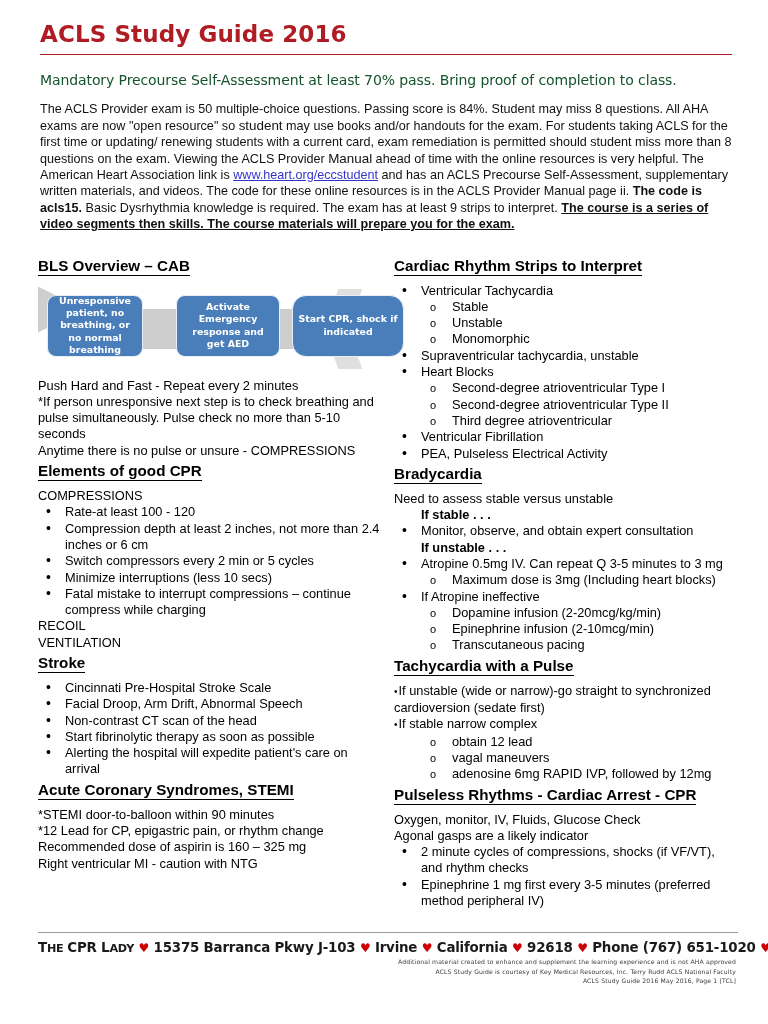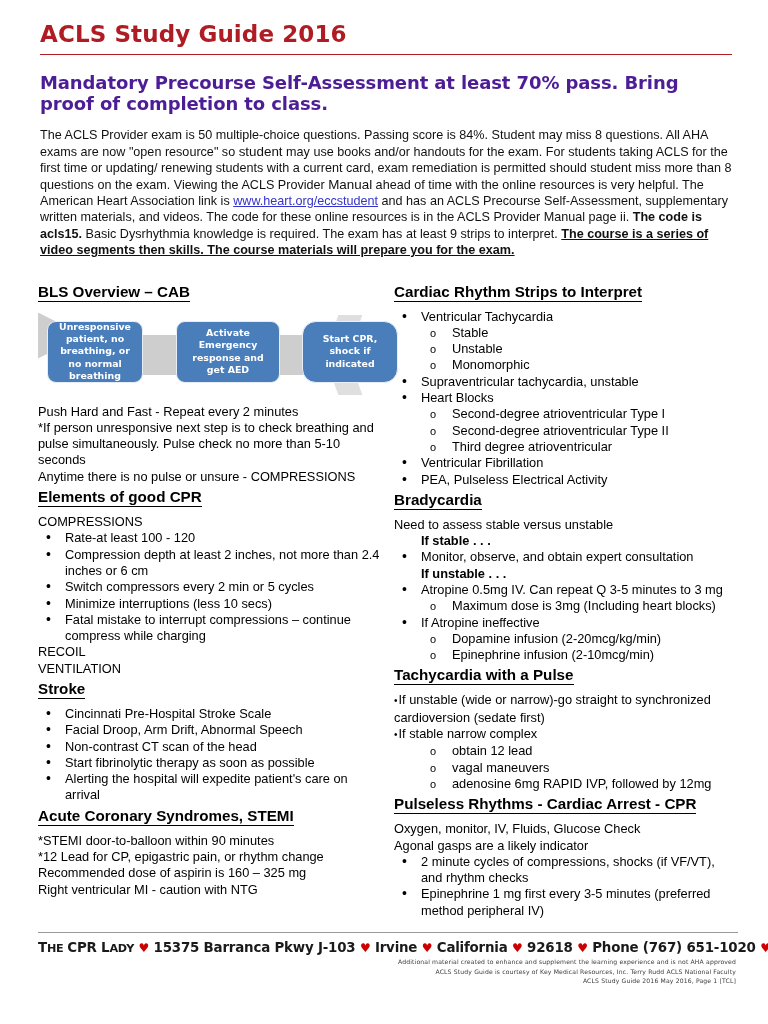--- a/index.html
+++ b/index.html
@@ -33,23 +33,23 @@
     margin: 0 0 7px 2px;
     line-height: 1.1;
   }
   .title-rule {
     height: 1px;
     background: #b01c24;
     margin: 0 6px 17px 2px;
   }
   .subtitle {
     font-family: "DejaVu Sans", sans-serif;
-    font-size: 18px;
-    font-weight: bold;
-    color: #4c1d95;
+    font-size: 14px;
+    font-weight: normal;
+    color: #14532d;
     margin: 0 0 13px 2px;
     letter-spacing: -0.1px;
   }
 
   
   .intro {
     font-size: 12.6px;
     line-height: 16.4px;
     text-align: left;
     margin: 0 4px 18px 2px;
@@ -199,21 +199,21 @@
     line-height: 12.2px;
     display: flex;
     align-items: center;
     justify-content: center;
     text-align: center;
     box-sizing: border-box;
     padding: 2px 5px;
   }
   .bls-box.b0 { left: 9px;  width: 96px; }
   .bls-box.b1 { left: 138px; width: 104px; }
-  .bls-box.b2 { left: 264px; width: 96px; border-radius: 14px; }
+  .bls-box.b2 { left: 254px; width: 112px; border-radius: 14px; }
 
   
   p.dot {
     font-size: 12.8px;
     line-height: 16.3px;
     margin: 0;
     padding-left: 0;
   }
   p.dot::before {
     content: "\2022";
@@ -370,20 +370,21 @@
       </ul>
       <ul class="b2">
         <li>Maximum dose is 3mg (Including heart blocks)</li>
       </ul>
       <ul class="b1">
         <li>If Atropine ineffective</li>
       </ul>
       <ul class="b2">
         <li>Dopamine infusion (2-20mcg/kg/min)</li>
         <li>Epinephrine infusion (2-10mcg/min)</li>
+        <li>Transcutaneous pacing</li>
       </ul>
 
       <div class="sec-wrap">
         <h2 class="sec tight">Tachycardia with a Pulse</h2>
       </div>
       <p class="dot">If unstable (wide or narrow)-go straight to synchronized cardioversion (sedate first)</p>
       <p class="dot">If stable narrow complex</p>
       <ul class="b2">
         <li>obtain 12 lead</li>
         <li>vagal maneuvers</li>

